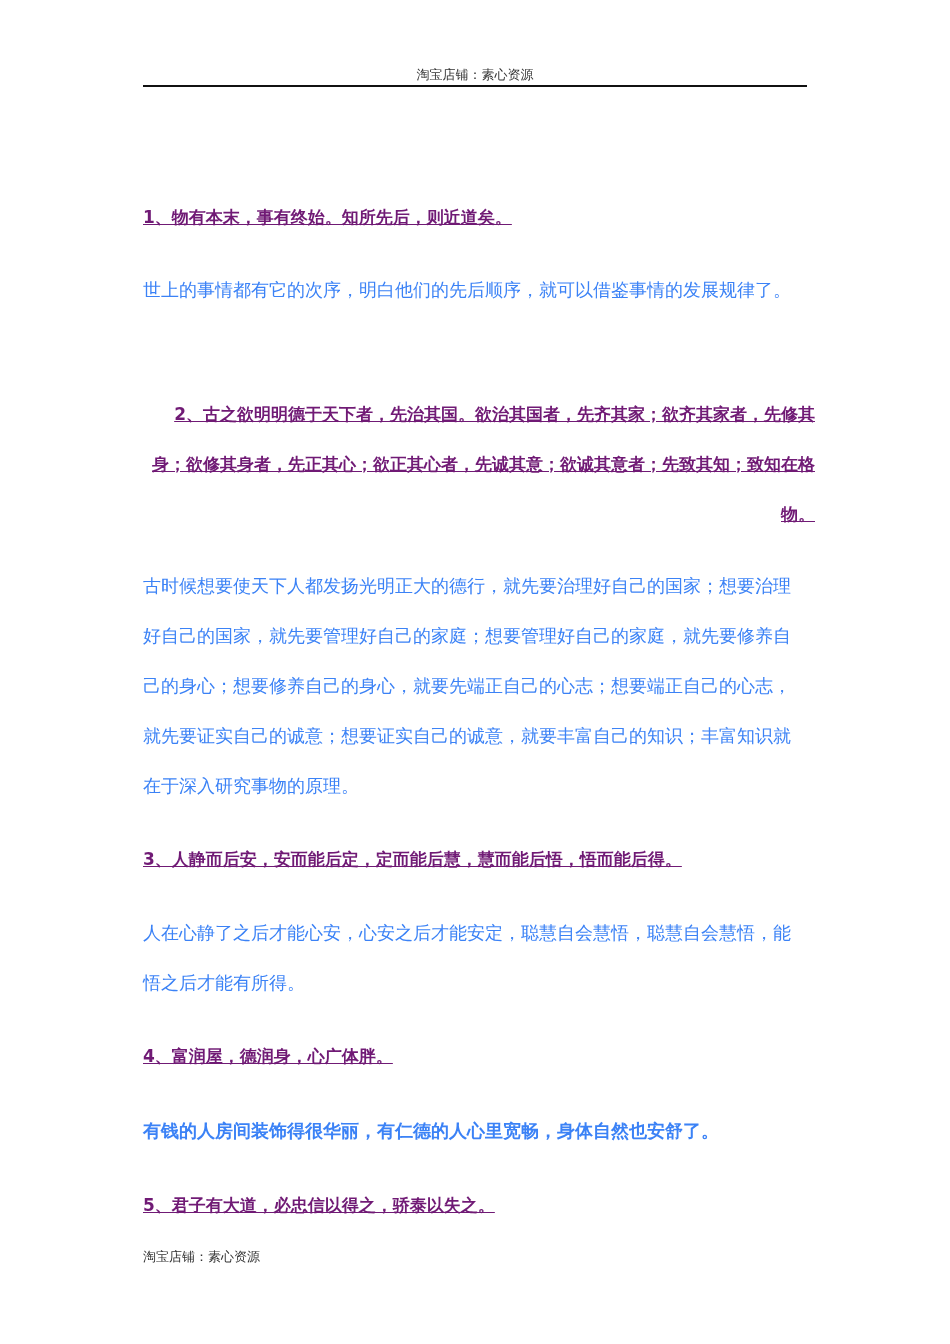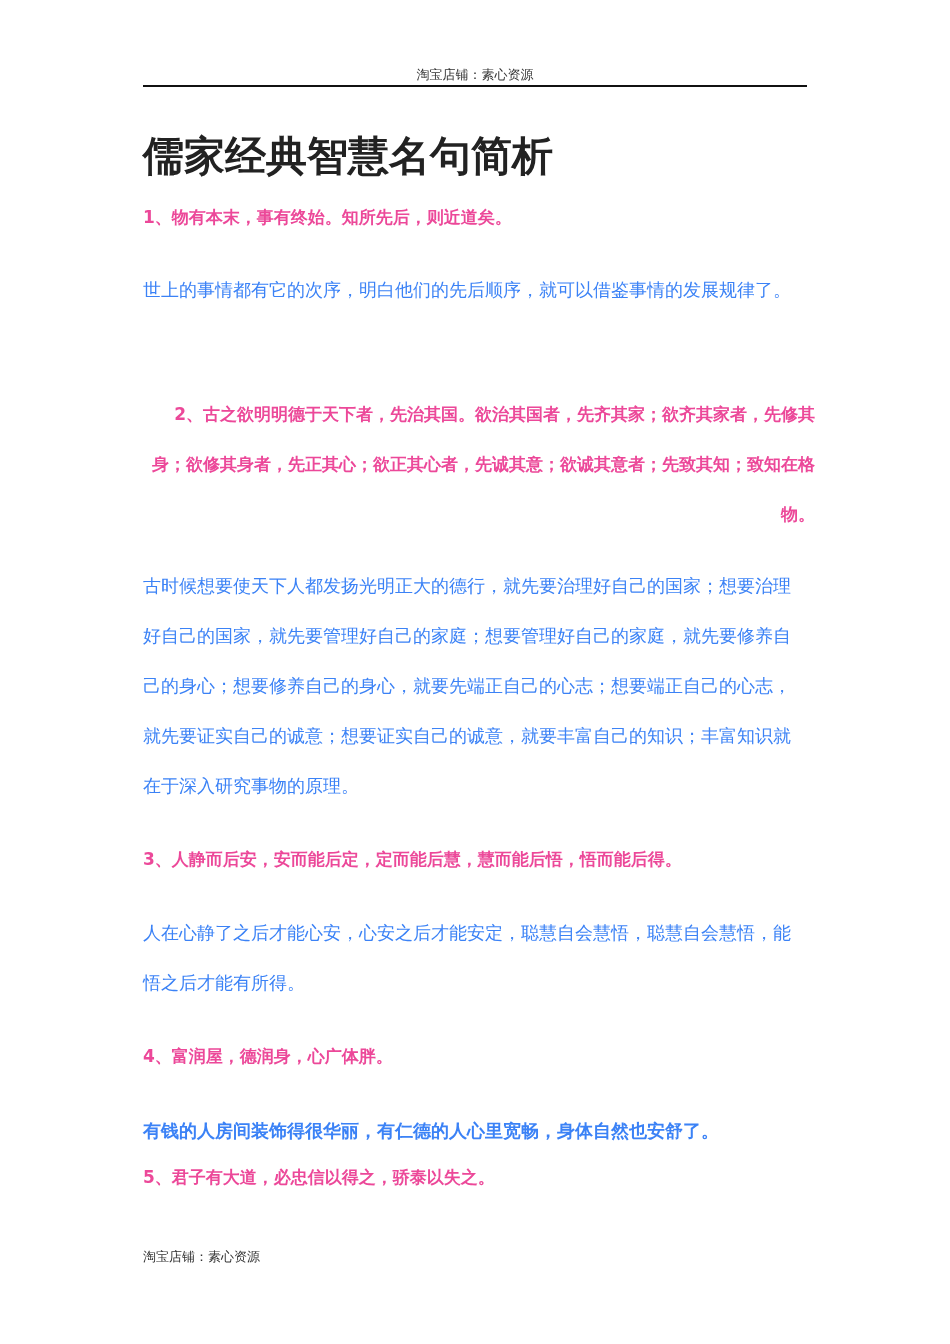--- a/index.html
+++ b/index.html
@@ -56,23 +56,24 @@
       left: 143px;
       top: 0;
       width: 672px;
     }
     .q {
       position: absolute;
       left: 0;
       width: 672px;
       font-size: 17px;
       font-weight: bold;
-      color: #ec4899;
+      color: #701a75;
       line-height: 50px;
       margin: 0;
+      text-decoration: underline;
     }
     .a {
       position: absolute;
       left: 0;
       width: 665px;
       font-size: 18px;
       color: #3b82f6;
       line-height: 50px;
       margin: 0;
     }
@@ -87,33 +88,32 @@
     }
   </style>
 </head>
 <body>
 
 <div class="page">
 
   <div class="header">淘宝店铺：素心资源</div>
   <div class="header-rule"></div>
 
-  <h1 class="title">儒家经典智慧名句简析</h1>
 
   <div class="content">
     <p class="q" style="top:192px;">1、物有本末，事有终始。知所先后，则近道矣。</p>
     <p class="a" style="top:265px;">世上的事情都有它的次序，明白他们的先后顺序，就可以借鉴事情的发展规律了。</p>
 
     <p class="q" style="top:389px;text-align:right;">2、古之欲明明德于天下者，先治其国。欲治其国者，先齐其家；欲齐其家者，先修其身；欲修其身者，先正其心；欲正其心者，先诚其意；欲诚其意者；先致其知；致知在格物。</p>
     <p class="a" style="top:561px;">古时候想要使天下人都发扬光明正大的德行，就先要治理好自己的国家；想要治理好自己的国家，就先要管理好自己的家庭；想要管理好自己的家庭，就先要修养自己的身心；想要修养自己的身心，就要先端正自己的心志；想要端正自己的心志，就先要证实自己的诚意；想要证实自己的诚意，就要丰富自己的知识；丰富知识就在于深入研究事物的原理。</p>
 
     <p class="q" style="top:834px;">3、人静而后安，安而能后定，定而能后慧，慧而能后悟，悟而能后得。</p>
     <p class="a" style="top:908px;">人在心静了之后才能心安，心安之后才能安定，聪慧自会慧悟，聪慧自会慧悟，能悟之后才能有所得。</p>
 
     <p class="q" style="top:1031px;">4、富润屋，德润身，心广体胖。</p>
     <p class="a" style="top:1106px;font-weight:bold;">有钱的人房间装饰得很华丽，有仁德的人心里宽畅，身体自然也安舒了。</p>
 
-    <p class="q" style="top:1152px;">5、君子有大道，必忠信以得之，骄泰以失之。</p>
+    <p class="q" style="top:1180px;">5、君子有大道，必忠信以得之，骄泰以失之。</p>
   </div>
 
   <div class="footer">淘宝店铺：素心资源</div>
 
 </div>
 
 </body></html>

